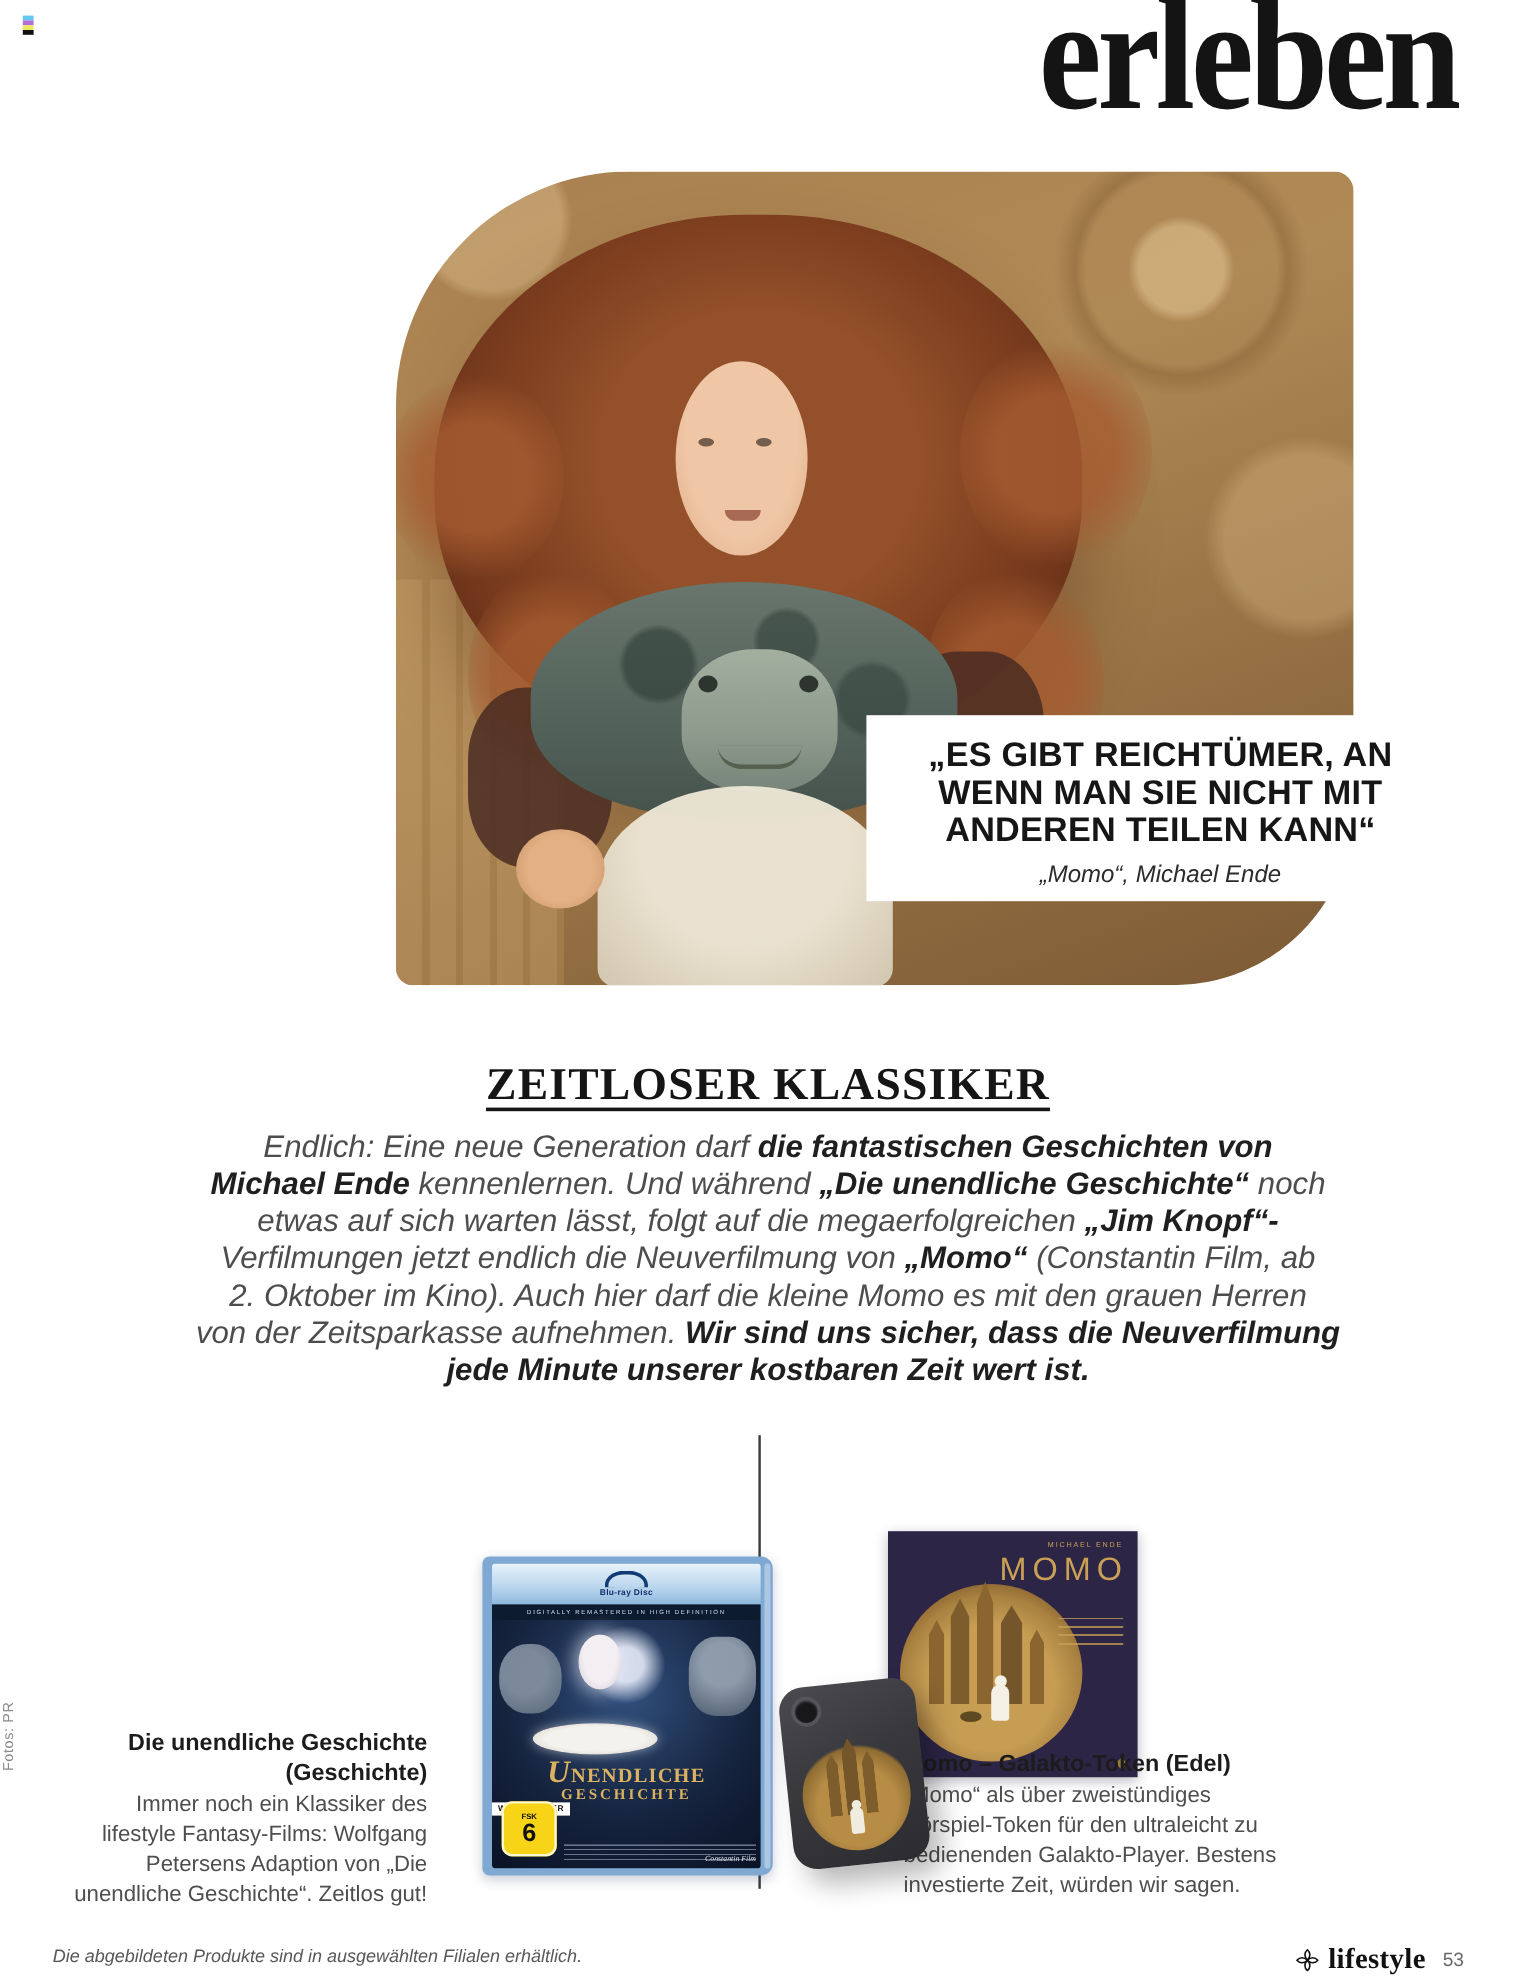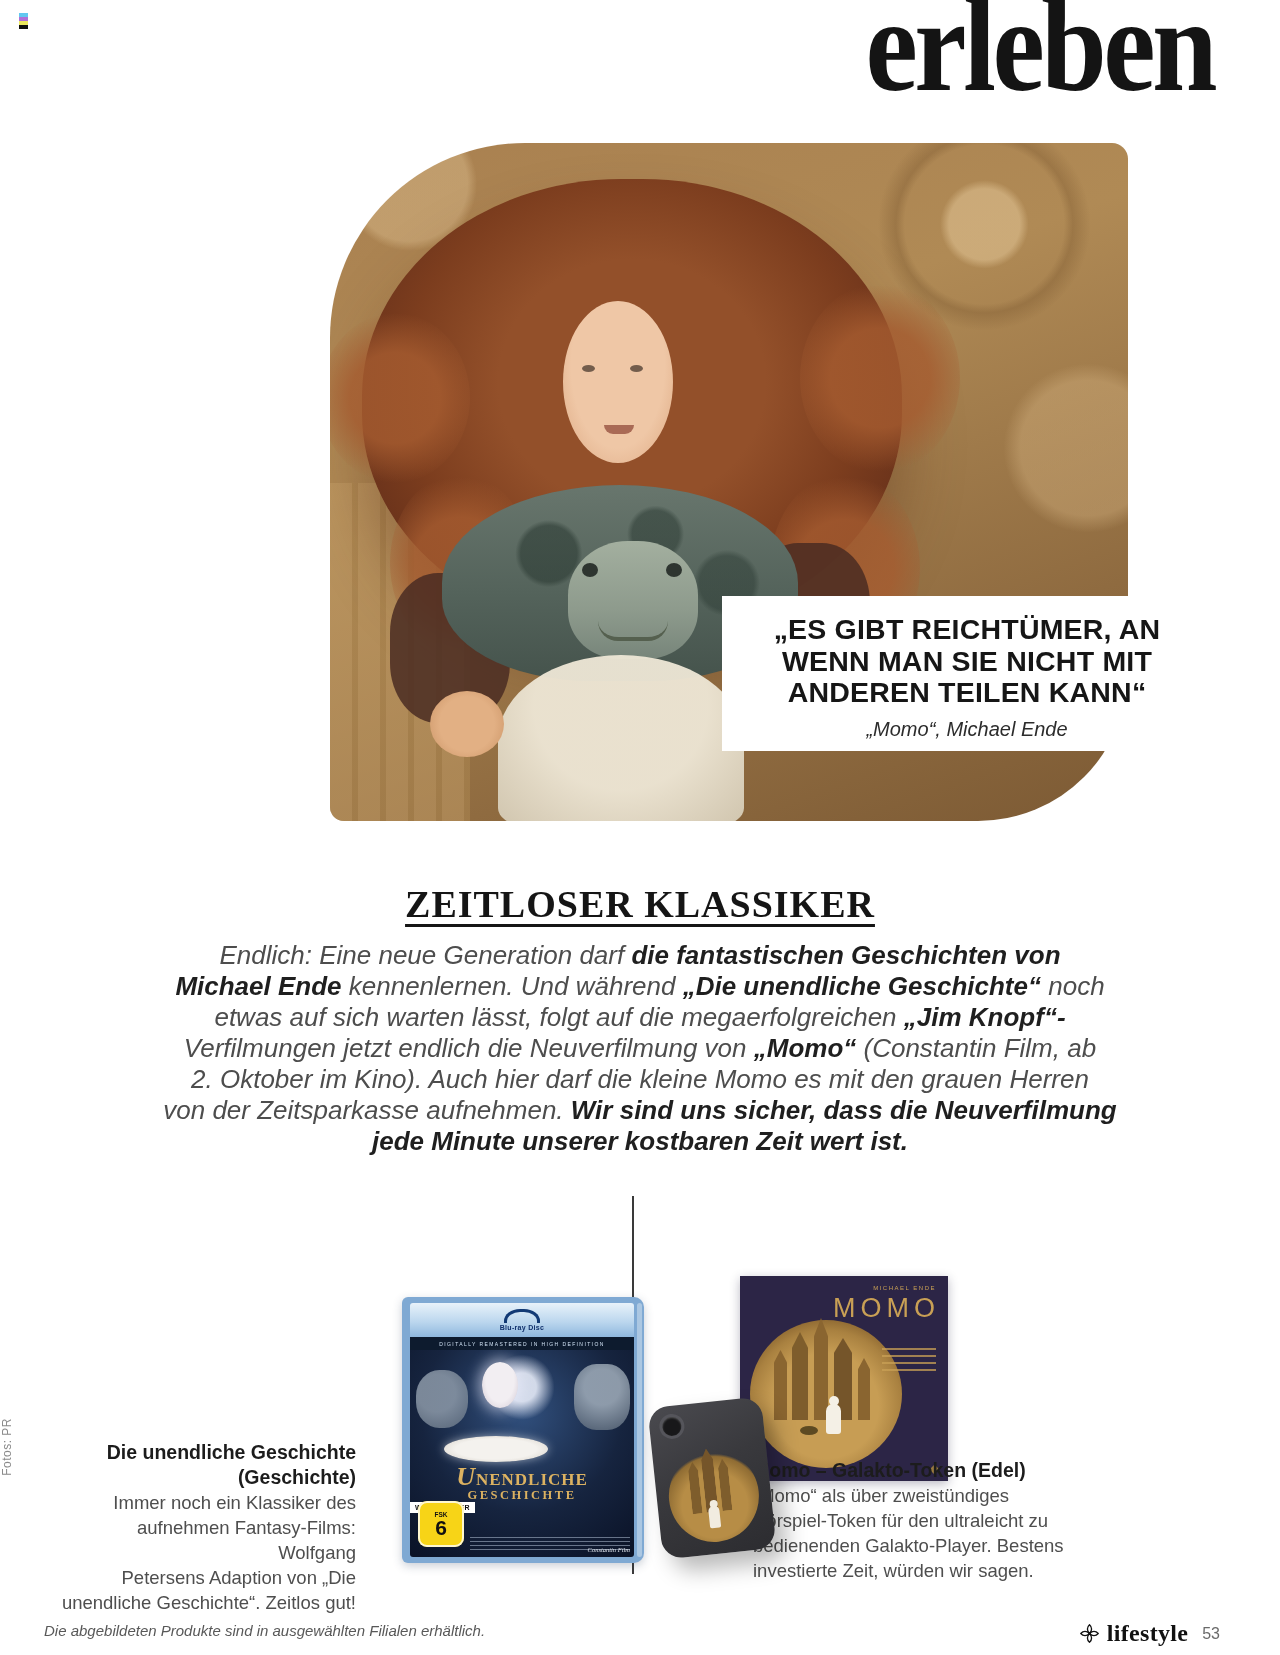--- a/index.html
+++ b/index.html
@@ -276,21 +276,21 @@
   <div class="tower" style="left:34px;top:58px;width:10px;height:52px;background:#7e5d2c;"></div>
   <div class="tower" style="left:48px;top:46px;width:12px;height:64px;background:#75552a;"></div>
   <div class="tower" style="left:64px;top:58px;width:10px;height:52px;background:#7e5d2c;"></div>
   <div class="abs token-fig"></div>
 </div>
 
 <div class="abs prod-left">
   <div class="prod-title">Die unendliche Geschichte</div>
   <div class="prod-title">(Geschichte)</div>
   <div class="prod-text">Immer noch ein Klassiker des</div>
-  <div class="prod-text">aufnehmen Fantasy-Films: Wolfgang</div>
+  <div class="prod-text">lifestyle Fantasy-Films: Wolfgang</div>
   <div class="prod-text">Petersens Adaption von „Die</div>
   <div class="prod-text">unendliche Geschichte“. Zeitlos gut!</div>
 </div>
 
 <div class="abs prod-right">
   <div class="prod-title">Momo – Galakto-Token (Edel)</div>
   <div class="prod-text">„Momo“ als über zweistündiges</div>
   <div class="prod-text">Hörspiel-Token für den ultraleicht zu</div>
   <div class="prod-text">bedienenden Galakto-Player. Bestens</div>
   <div class="prod-text">investierte Zeit, würden wir sagen.</div>

